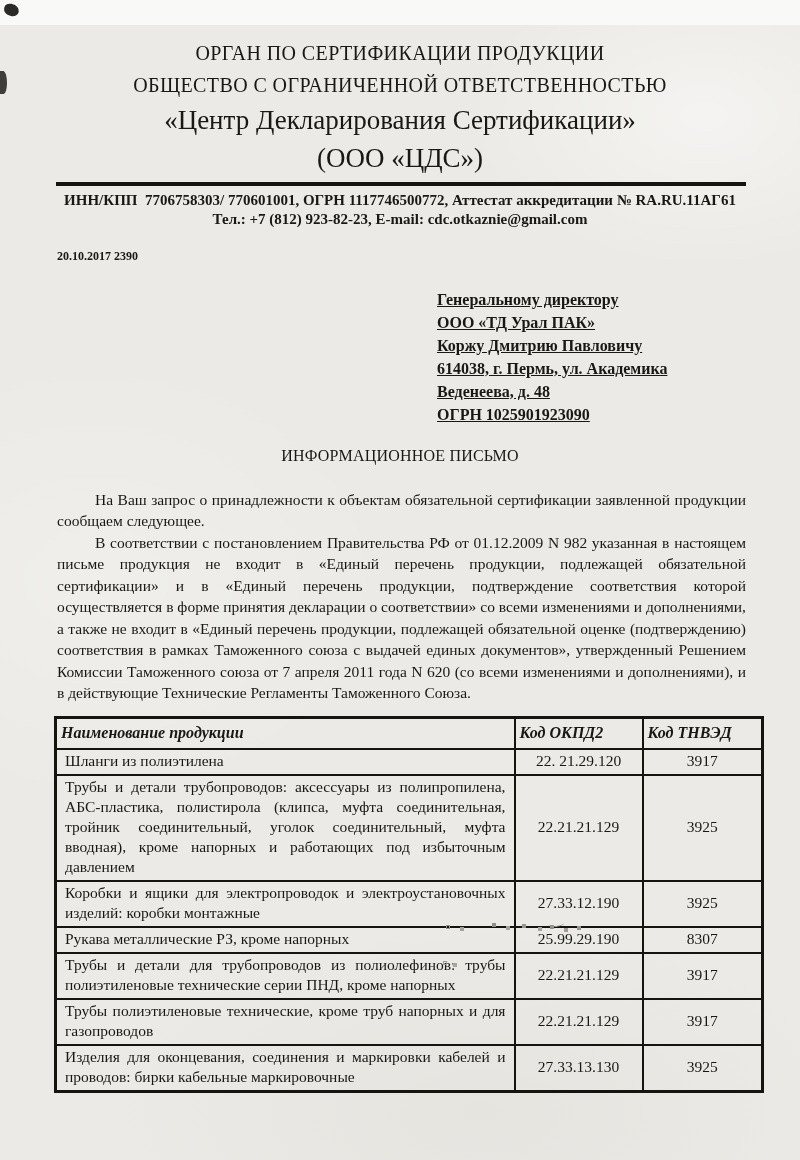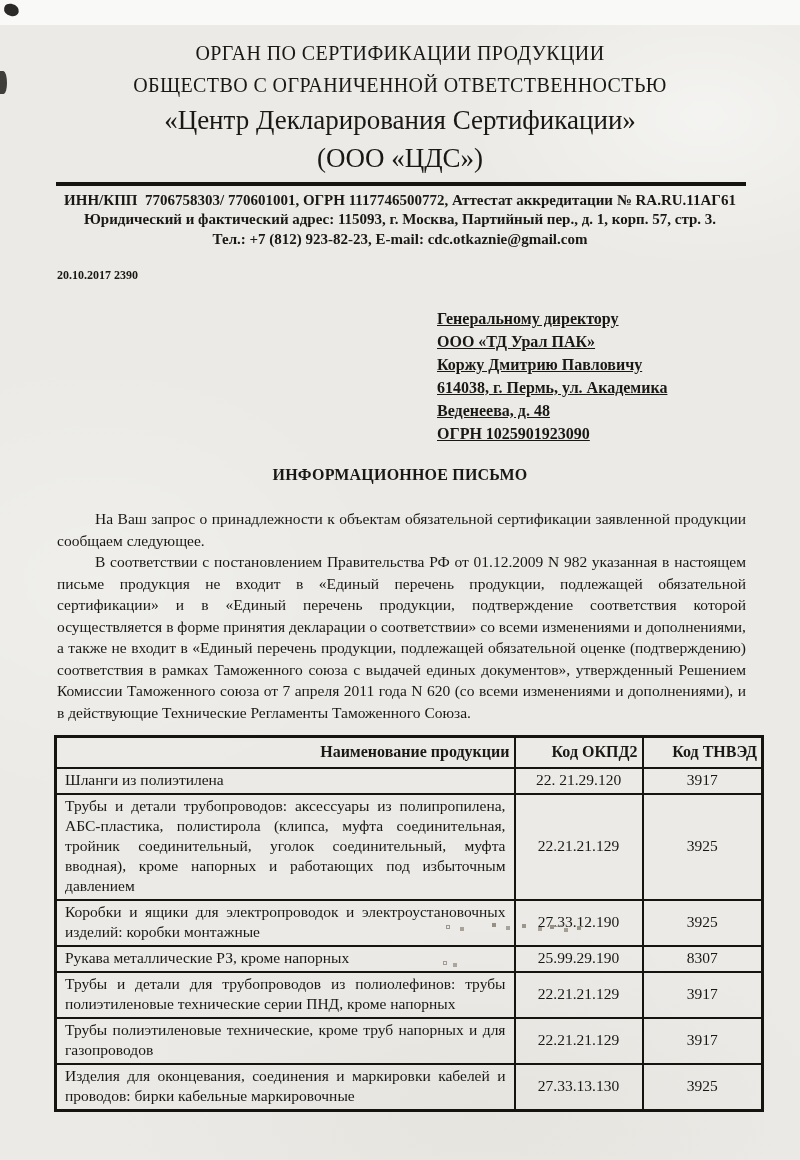--- a/index.html
+++ b/index.html
@@ -62,42 +62,42 @@
     margin:5px 0 5px 56px;
   }
   .requisites { text-align:center; font-weight:bold; }
   .requisites div { font-size:15px; line-height:19.5px; }
 
   
   .date-ref { margin:19px 0 0 57px; font-weight:bold; font-size:12px; }
   .addressee { margin:24px 0 0 437px; font-weight:bold; font-size:16px; line-height:23px;text-decoration:underline; }
 
   
-  .letter-title { margin-top:21px; text-align:center; font-weight:bold; font-size:16px; letter-spacing:0.2px; }
+  .letter-title { margin-top:21px; text-align:center; font-weight:normal; font-size:16px; letter-spacing:0.2px; }
   .body-text { margin:24px 54px 0 57px; }
   .body-text p {
     margin:0; text-align:justify; text-indent:38px;
     font-size:15.5px; line-height:21.5px;
   }
 
   
   table.codes {
     margin:12px 0 0 54px;
     width:707px;
     border-collapse:collapse;
     table-layout:fixed;
     border:3px solid #16140f;
   }
   table.codes th, table.codes td {
     border:2px solid #16140f;
     font-size:15.5px;
   }
   table.codes th {
-    font-weight:bold; text-align:right;
-    padding:5px 4px 6px; font-size:16px;
+    font-weight:bold; text-align:left;
+    padding:5px 4px 6px; font-size:16px;font-style:italic;
   }
   td.name { text-align:justify; padding:1px 8px 3px; line-height:20px; }
   td.code { text-align:center; padding:1px 4px 3px; line-height:20px; }
 </style>
 </head>
 <body>
 
 <div class="page">
   <div class="top-strip"></div>
   <div class="blob-tl"></div>
@@ -107,21 +107,20 @@
     <div class="lh1">ОРГАН ПО СЕРТИФИКАЦИИ ПРОДУКЦИИ</div>
     <div class="lh2">ОБЩЕСТВО С ОГРАНИЧЕННОЙ ОТВЕТСТВЕННОСТЬЮ</div>
     <div class="lh3">«Центр Декларирования Сертификации»</div>
     <div class="lh4">(ООО «ЦДС»)</div>
   </div>
 
   <div class="rule"></div>
 
   <div class="requisites">
     <div>ИНН/КПП&nbsp; 7706758303/ 770601001, ОГРН 1117746500772, Аттестат аккредитации № RA.RU.11АГ61</div>
-    <div>Юридический и фактический адрес: 115093, г. Москва, Партийный пер., д. 1, корп. 57, стр. 3.</div>
     <div>Тел.: +7 (812) 923-82-23, E-mail: cdc.otkaznie@gmail.com</div>
   </div>
 
   <div class="date-ref">20.10.2017 2390</div>
 
   <div class="addressee">
     <div>Генеральному директору</div>
     <div>ООО «ТД Урал ПАК»</div>
     <div>Коржу Дмитрию Павловичу</div>
     <div>614038, г. Пермь, ул. Академика</div>

